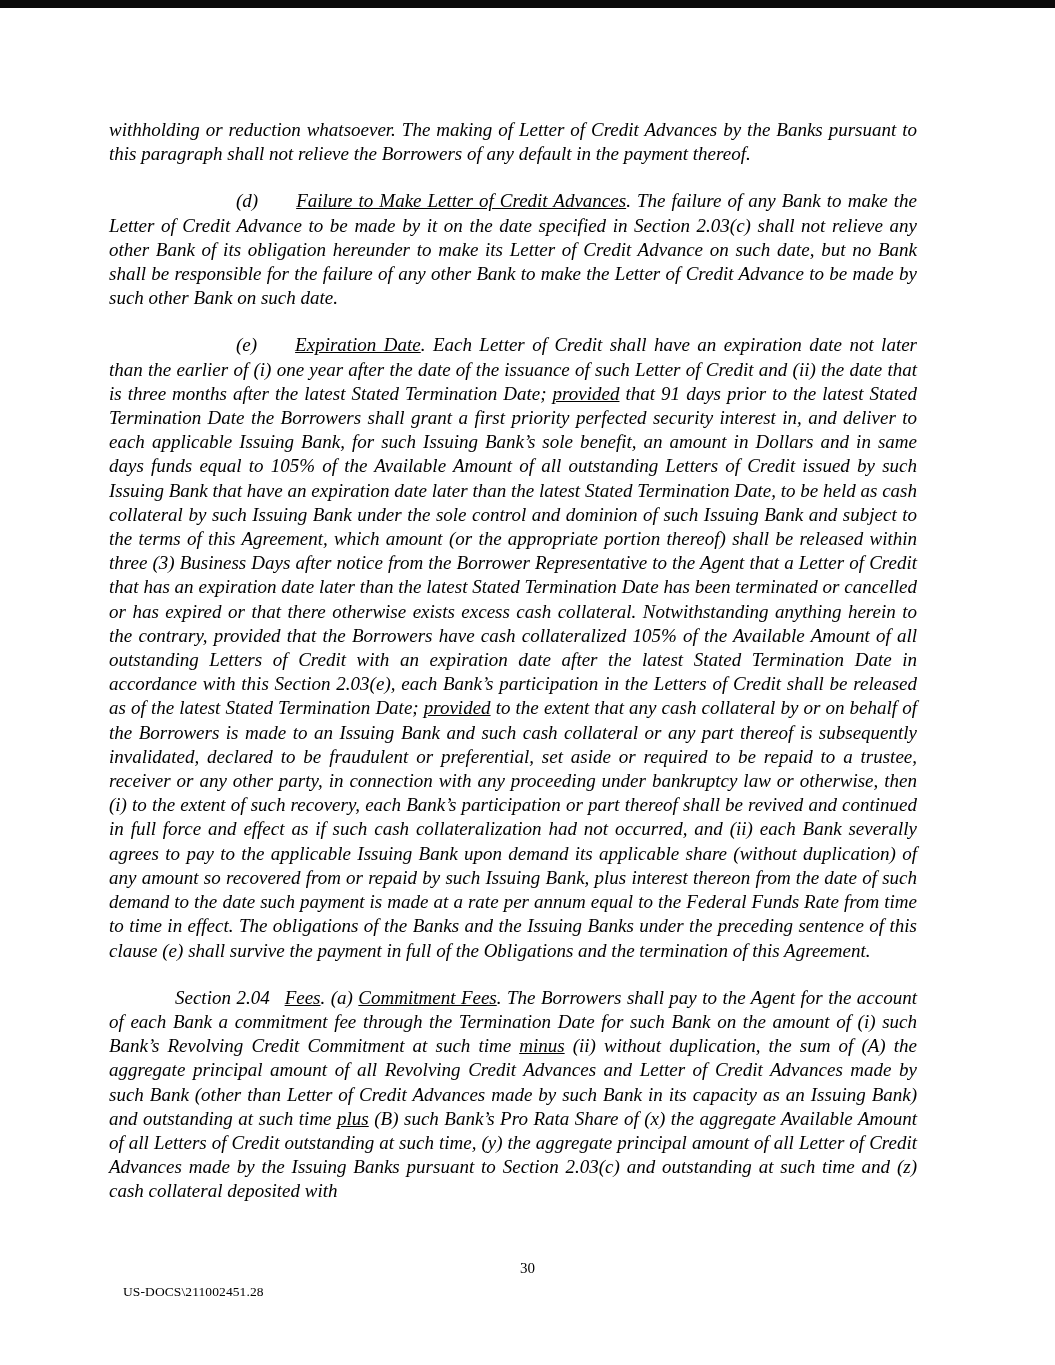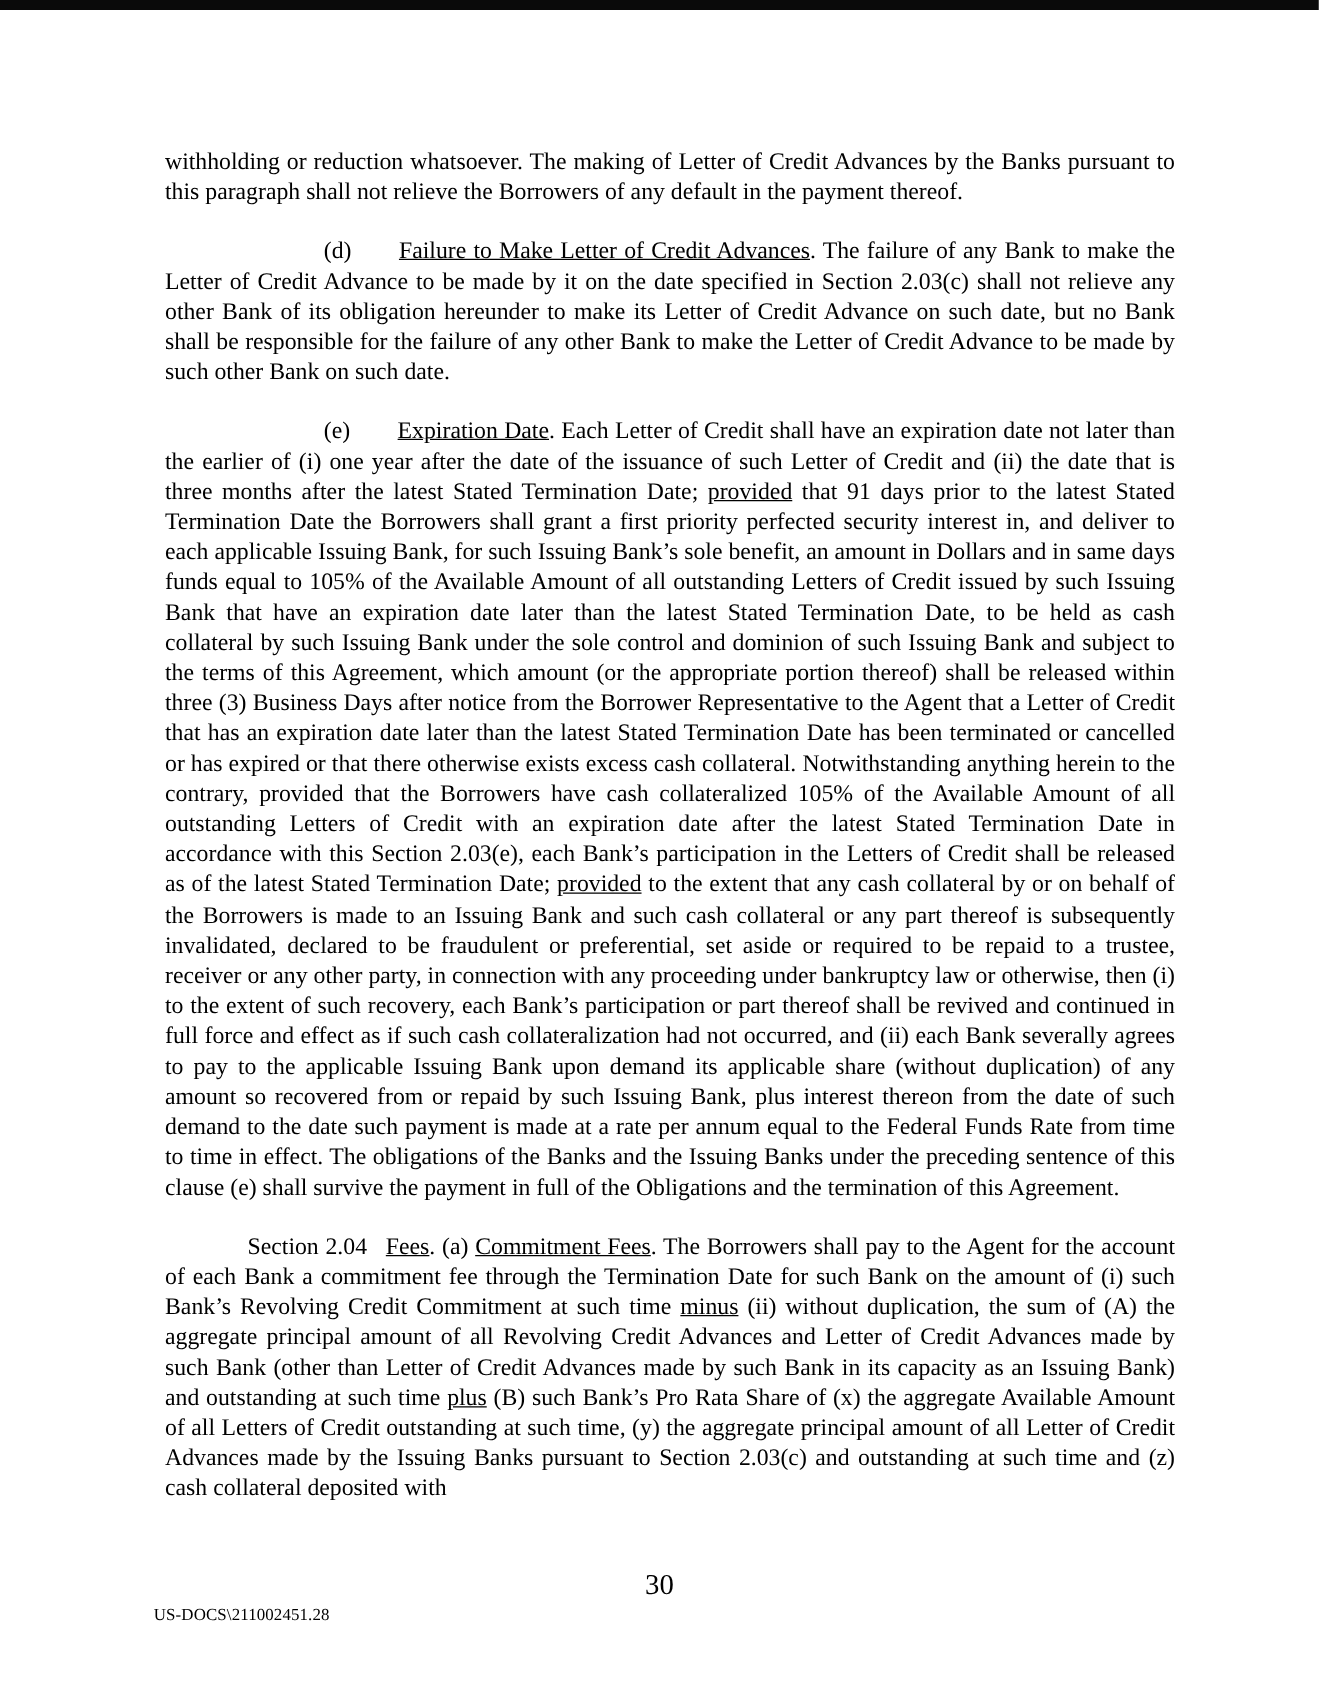--- a/index.html
+++ b/index.html
@@ -18,23 +18,24 @@
   .top-edge {
     position: absolute;
     left: 0;
     top: 0;
     width: 100%;
     height: 8px;
     background: #0a0a0a;
   }
   .content {
     position: absolute;
-    left: 132px;
+    left: 109px;
     top: 118px;
     width: 808px;
+    font-style: italic;
   }
   .para {
     font-size: 19px;
     line-height: 24.2px;
     text-align: justify;
     margin: 0 0 23px 0;
     text-indent: 0;
   }
   .indent-none { text-indent: 0; }
   .indent-item { text-indent: 127px; }
@@ -42,21 +43,21 @@
   .tab { display: inline-block; }
   .tab-lg { width: 38px; }
   .tab-sm { width: 15px; }
   .u { text-decoration: underline; }
   .page-number {
     position: absolute;
     left: 0;
     right: 0;
     top: 1256px;
     text-align: center;
-    font-size: 23px;
+    font-size: 15px;
     line-height: 24px;
   }
   .doc-id {
     position: absolute;
     left: 123px;
     top: 1284px;
     font-size: 13.5px;
     line-height: 16px;
     letter-spacing: 0.1px;
   }

